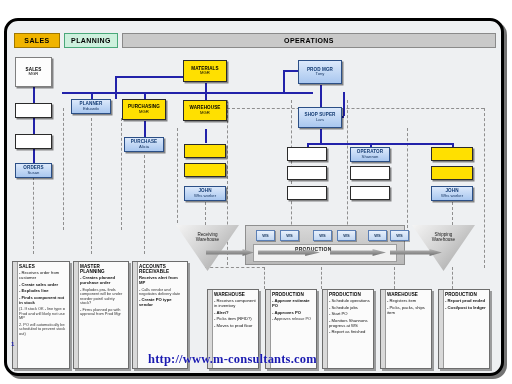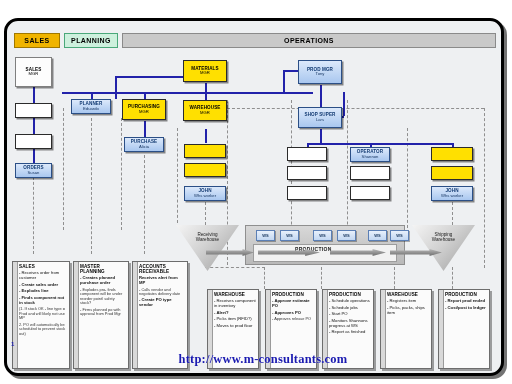--- a/index.html
+++ b/index.html
@@ -64,21 +64,21 @@
   .note{position:absolute;background:#fbfbfb;border:1px solid #6d6d6d;box-sizing:border-box;
         box-shadow:2px 2px 0 rgba(0,0,0,.35);}
   .note .spine{position:absolute;left:0;top:0;bottom:0;width:4px;background:#d9d9d9;border-right:1px solid #9a9a9a;}
   .note .body{position:absolute;left:6px;right:2px;top:2px;bottom:1px;overflow:hidden;}
   .note h4{margin:0 0 2px 0;font-size:4.6px;font-weight:bold;letter-spacing:.1px;color:#000;line-height:1.1;}
   .note ul{margin:0;padding:0;list-style:none;}
   .note li{font-size:4.2px;line-height:1.18;color:#111;margin-bottom:1.6px;}
   .note li.b{font-weight:bold;}
   .note li.f{font-size:3.9px;color:#333;font-weight:normal;}
 
-  .wm{position:absolute;left:148px;top:352px;width:230px;text-align:center;
+  .wm{position:absolute;left:148px;top:352px;width:230px;text-align:left;
       font-family:"Liberation Serif",serif;font-size:12.5px;font-weight:bold;
       color:#1a1ab0;letter-spacing:.2px;text-shadow:0 0 1px rgba(255,255,255,.9);}
   .badge{position:absolute;left:11px;top:341px;font-size:6px;font-weight:bold;color:#1a1ab0;}
 </style>
 </head>
 <body>
 
 <div id="stage">
   <div id="frame"></div>
 

